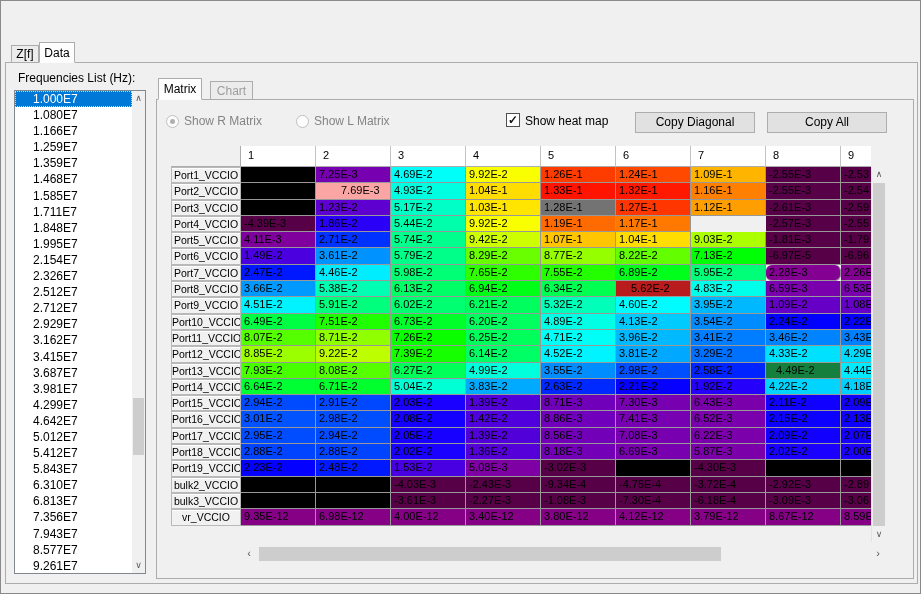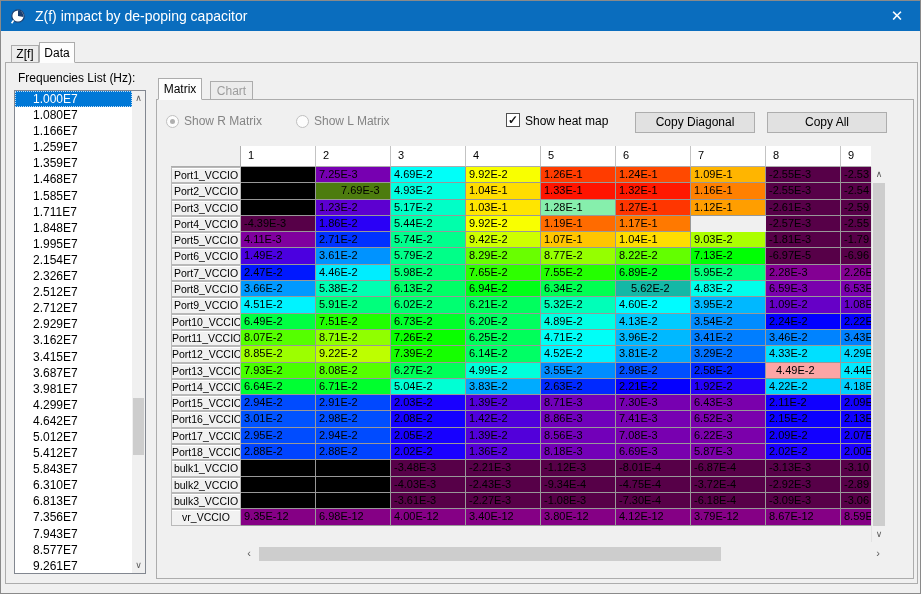--- a/index.html
+++ b/index.html
@@ -53,30 +53,20 @@
   .grid-row { display:flex; height:16.3px; }
   .row-header { width:70px; flex:0 0 auto; background:#F1F1F1; border:1px solid #B9B9B9; box-shadow:inset 0 1px 0 #fff; font-size:10.5px; text-align:center; line-height:14px; white-space:nowrap; overflow:hidden; }
   .cell { width:75px; flex:0 0 auto; border-right:1px solid #989898; border-bottom:1px solid #989898; font-size:11px; line-height:15px; padding-left:3px; white-space:nowrap; overflow:hidden; color:#000; }
   .cell.empty { background:#000; }
 </style>
 </head>
 <body>
 
 <div class="window">
 
-  <div class="titlebar">
-    <svg class="app-icon" viewBox="0 0 17 17">
-      <circle cx="8" cy="8" r="6.2" fill="#ffffff"></circle>
-      <path d="M8 8 L8 2.2 A5.8 5.8 0 0 1 13.4 9 Z" fill="#1b3e6e"></path>
-      <circle cx="8" cy="8" r="6.2" fill="none" stroke="#1b3e6e" stroke-width="1.2"></circle>
-      <line x1="3.6" y1="12.4" x2="1.6" y2="15.2" stroke="#ffffff" stroke-width="1.6"></line>
-    </svg>
-    <span class="title">Z(f) impact by de-poping capacitor</span>
-    <div class="close-btn">✕</div>
-  </div>
 
   <div class="outer-page"></div>
   <div class="tab" id="tab-zf">Z[f]</div>
   <div class="tab active" id="tab-data">Data</div>
 
   <div class="freq-label">Frequencies List (Hz):</div>
   <div class="listbox">
     <div class="list-items">
         <div class="list-item selected">1.000E7</div>
         <div class="list-item">1.080E7</div>
@@ -153,36 +143,36 @@
           <div class="cell" style="background: rgb(249, 255, 0);">9.92E-2</div>
           <div class="cell" style="background: rgb(255, 60, 0);">1.26E-1</div>
           <div class="cell" style="background: rgb(255, 73, 0);">1.24E-1</div>
           <div class="cell" style="background: rgb(255, 181, 0);">1.09E-1</div>
           <div class="cell" style="background: rgb(87, 0, 72);">-2.55E-3</div>
           <div class="cell" style="background: rgb(87, 0, 72);">-2.53</div>
         </div>
         <div class="grid-row">
           <div class="row-header">Port2_VCCIO</div>
           <div class="cell empty"></div>
-          <div class="cell" style="background: #4d7c0f; padding-left: 25px;">7.69E-3</div>
+          <div class="cell" style="background: #fca5a5; padding-left: 25px;">7.69E-3</div>
           <div class="cell" style="background: rgb(0, 255, 224);">4.93E-2</div>
           <div class="cell" style="background: rgb(255, 221, 0);">1.04E-1</div>
           <div class="cell" style="background: rgb(255, 20, 0);">1.33E-1</div>
           <div class="cell" style="background: rgb(255, 25, 0);">1.32E-1</div>
           <div class="cell" style="background: rgb(255, 128, 0);">1.16E-1</div>
           <div class="cell" style="background: rgb(87, 0, 72);">-2.55E-3</div>
           <div class="cell" style="background: rgb(87, 0, 72);">-2.54</div>
         </div>
         <div class="grid-row">
           <div class="row-header">Port3_VCCIO</div>
           <div class="cell empty"></div>
           <div class="cell" style="background: rgb(93, 0, 208);">1.23E-2</div>
           <div class="cell" style="background: rgb(0, 255, 199);">5.17E-2</div>
           <div class="cell" style="background: rgb(255, 229, 0);">1.03E-1</div>
-          <div class="cell" style="background: #86efac;">1.28E-1</div>
+          <div class="cell" style="background: #737373;">1.28E-1</div>
           <div class="cell" style="background: rgb(255, 54, 0);">1.27E-1</div>
           <div class="cell" style="background: rgb(255, 158, 0);">1.12E-1</div>
           <div class="cell" style="background: rgb(87, 0, 72);">-2.61E-3</div>
           <div class="cell" style="background: rgb(87, 0, 72);">-2.59</div>
         </div>
         <div class="grid-row">
           <div class="row-header">Port4_VCCIO</div>
           <div class="cell" style="background: rgb(87, 0, 72);">-4.39E-3</div>
           <div class="cell" style="background: rgb(42, 0, 246);">1.86E-2</div>
           <div class="cell" style="background: rgb(0, 255, 171);">5.44E-2</div>
@@ -219,31 +209,31 @@
         </div>
         <div class="grid-row">
           <div class="row-header">Port7_VCCIO</div>
           <div class="cell" style="background: rgb(0, 24, 255);">2.47E-2</div>
           <div class="cell" style="background: rgb(0, 237, 255);">4.46E-2</div>
           <div class="cell" style="background: rgb(0, 255, 117);">5.98E-2</div>
           <div class="cell" style="background: rgb(46, 255, 0);">7.65E-2</div>
           <div class="cell" style="background: rgb(36, 255, 0);">7.55E-2</div>
           <div class="cell" style="background: rgb(0, 255, 27);">6.89E-2</div>
           <div class="cell" style="background: rgb(0, 255, 120);">5.95E-2</div>
-          <div class="cell" style="background: rgb(131, 0, 147);">2.28E-3</div>
+          <div class="cell" style="background: rgb(131, 0, 147); border-radius: 6px;">2.28E-3</div>
           <div class="cell" style="background: rgb(131, 0, 146);">2.26E</div>
         </div>
         <div class="grid-row">
           <div class="row-header">Port8_VCCIO</div>
           <div class="cell" style="background: rgb(0, 153, 255);">3.66E-2</div>
           <div class="cell" style="background: rgb(0, 255, 178);">5.38E-2</div>
           <div class="cell" style="background: rgb(0, 255, 102);">6.13E-2</div>
           <div class="cell" style="background: rgb(0, 255, 22);">6.94E-2</div>
           <div class="cell" style="background: rgb(0, 255, 81);">6.34E-2</div>
-          <div class="cell" style="background: #14b8a6; padding-left: 15px;">5.62E-2</div>
+          <div class="cell" style="background: #b91c1c; padding-left: 15px;">5.62E-2</div>
           <div class="cell" style="background: rgb(0, 255, 234);">4.83E-2</div>
           <div class="cell" style="background: rgb(122, 0, 173);">6.59E-3</div>
           <div class="cell" style="background: rgb(122, 0, 173);">6.53E</div>
         </div>
         <div class="grid-row">
           <div class="row-header">Port9_VCCIO</div>
           <div class="cell" style="background: rgb(0, 243, 255);">4.51E-2</div>
           <div class="cell" style="background: rgb(0, 255, 124);">5.91E-2</div>
           <div class="cell" style="background: rgb(0, 255, 113);">6.02E-2</div>
           <div class="cell" style="background: rgb(0, 255, 94);">6.21E-2</div>
@@ -291,21 +281,21 @@
         </div>
         <div class="grid-row">
           <div class="row-header">Port13_VCCIO</div>
           <div class="cell" style="background: rgb(72, 255, 0);">7.93E-2</div>
           <div class="cell" style="background: rgb(86, 255, 0);">8.08E-2</div>
           <div class="cell" style="background: rgb(0, 255, 88);">6.27E-2</div>
           <div class="cell" style="background: rgb(0, 255, 218);">4.99E-2</div>
           <div class="cell" style="background: rgb(0, 141, 255);">3.55E-2</div>
           <div class="cell" style="background: rgb(0, 79, 255);">2.98E-2</div>
           <div class="cell" style="background: rgb(0, 36, 255);">2.58E-2</div>
-          <div class="cell" style="background: #fca5a5; padding-left: 10px;">4.49E-2</div>
+          <div class="cell" style="background: #15803d; padding-left: 10px;">4.49E-2</div>
           <div class="cell" style="background: rgb(0, 235, 255);">4.44E</div>
         </div>
         <div class="grid-row">
           <div class="row-header">Port14_VCCIO</div>
           <div class="cell" style="background: rgb(0, 255, 51);">6.64E-2</div>
           <div class="cell" style="background: rgb(0, 255, 45);">6.71E-2</div>
           <div class="cell" style="background: rgb(0, 255, 212);">5.04E-2</div>
           <div class="cell" style="background: rgb(0, 171, 255);">3.83E-2</div>
           <div class="cell" style="background: rgb(0, 41, 255);">2.63E-2</div>
           <div class="cell" style="background: rgb(5, 0, 255);">2.21E-2</div>
@@ -355,30 +345,30 @@
           <div class="cell" style="background: rgb(0, 68, 255);">2.88E-2</div>
           <div class="cell" style="background: rgb(26, 0, 255);">2.02E-2</div>
           <div class="cell" style="background: rgb(85, 0, 216);">1.36E-2</div>
           <div class="cell" style="background: rgb(115, 0, 183);">8.18E-3</div>
           <div class="cell" style="background: rgb(121, 0, 174);">6.69E-3</div>
           <div class="cell" style="background: rgb(124, 0, 169);">5.87E-3</div>
           <div class="cell" style="background: rgb(26, 0, 255);">2.02E-2</div>
           <div class="cell" style="background: rgb(28, 0, 255);">2.00E</div>
         </div>
         <div class="grid-row">
-          <div class="row-header">bulk1_VCCIO</div>
-          <div class="cell empty"></div>
-          <div class="cell empty"></div>
-          <div class="cell" style="background: rgb(87, 0, 72);">-3.48E-3</div>
-          <div class="cell" style="background: rgb(87, 0, 72);">-2.21E-3</div>
-          <div class="cell" style="background: rgb(87, 0, 72);">-1.12E-3</div>
-          <div class="cell" style="background: rgb(87, 0, 72);">-8.01E-4</div>
-          <div class="cell" style="background: rgb(87, 0, 72);">-6.87E-4</div>
-          <div class="cell" style="background: rgb(87, 0, 72);">-3.13E-3</div>
-          <div class="cell" style="background: rgb(87, 0, 72);">-3.10</div>
+          <div class="row-header">Port19_VCCIO</div>
+          <div class="cell" style="background: rgb(3, 0, 255);">2.23E-2</div>
+          <div class="cell" style="background: rgb(0, 25, 255);">2.48E-2</div>
+          <div class="cell" style="background: rgb(72, 0, 226);">1.53E-2</div>
+          <div class="cell" style="background: rgb(126, 0, 164);">5.08E-3</div>
+          <div class="cell" style="background: rgb(87, 0, 72);">-3.02E-3</div>
+          <div class="cell empty"></div>
+          <div class="cell" style="background: rgb(87, 0, 72);">-4.30E-3</div>
+          <div class="cell empty"></div>
+          <div class="cell empty"></div>
         </div>
         <div class="grid-row">
           <div class="row-header">bulk2_VCCIO</div>
           <div class="cell empty"></div>
           <div class="cell empty"></div>
           <div class="cell" style="background: rgb(87, 0, 72);">-4.03E-3</div>
           <div class="cell" style="background: rgb(87, 0, 72);">-2.43E-3</div>
           <div class="cell" style="background: rgb(87, 0, 72);">-9.34E-4</div>
           <div class="cell" style="background: rgb(87, 0, 72);">-4.75E-4</div>
           <div class="cell" style="background: rgb(87, 0, 72);">-3.72E-4</div>

